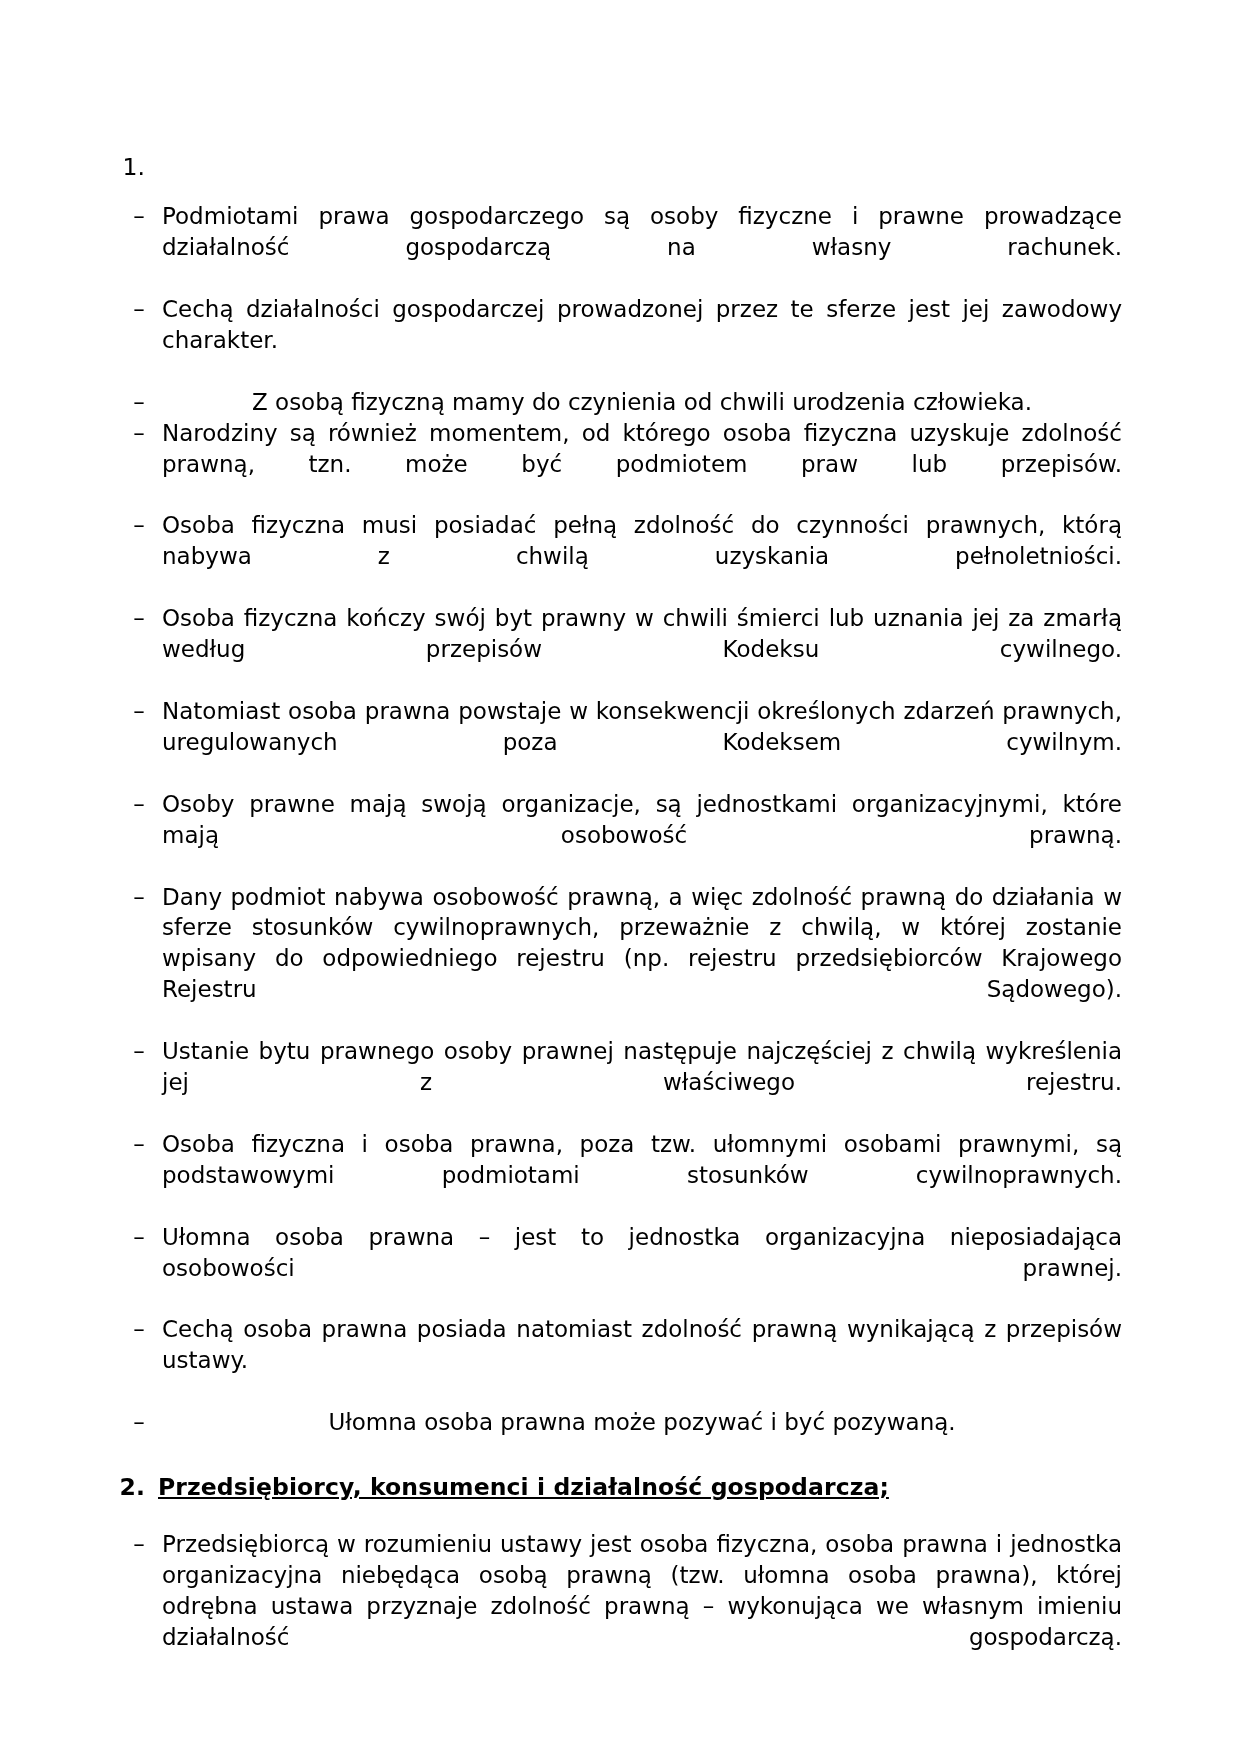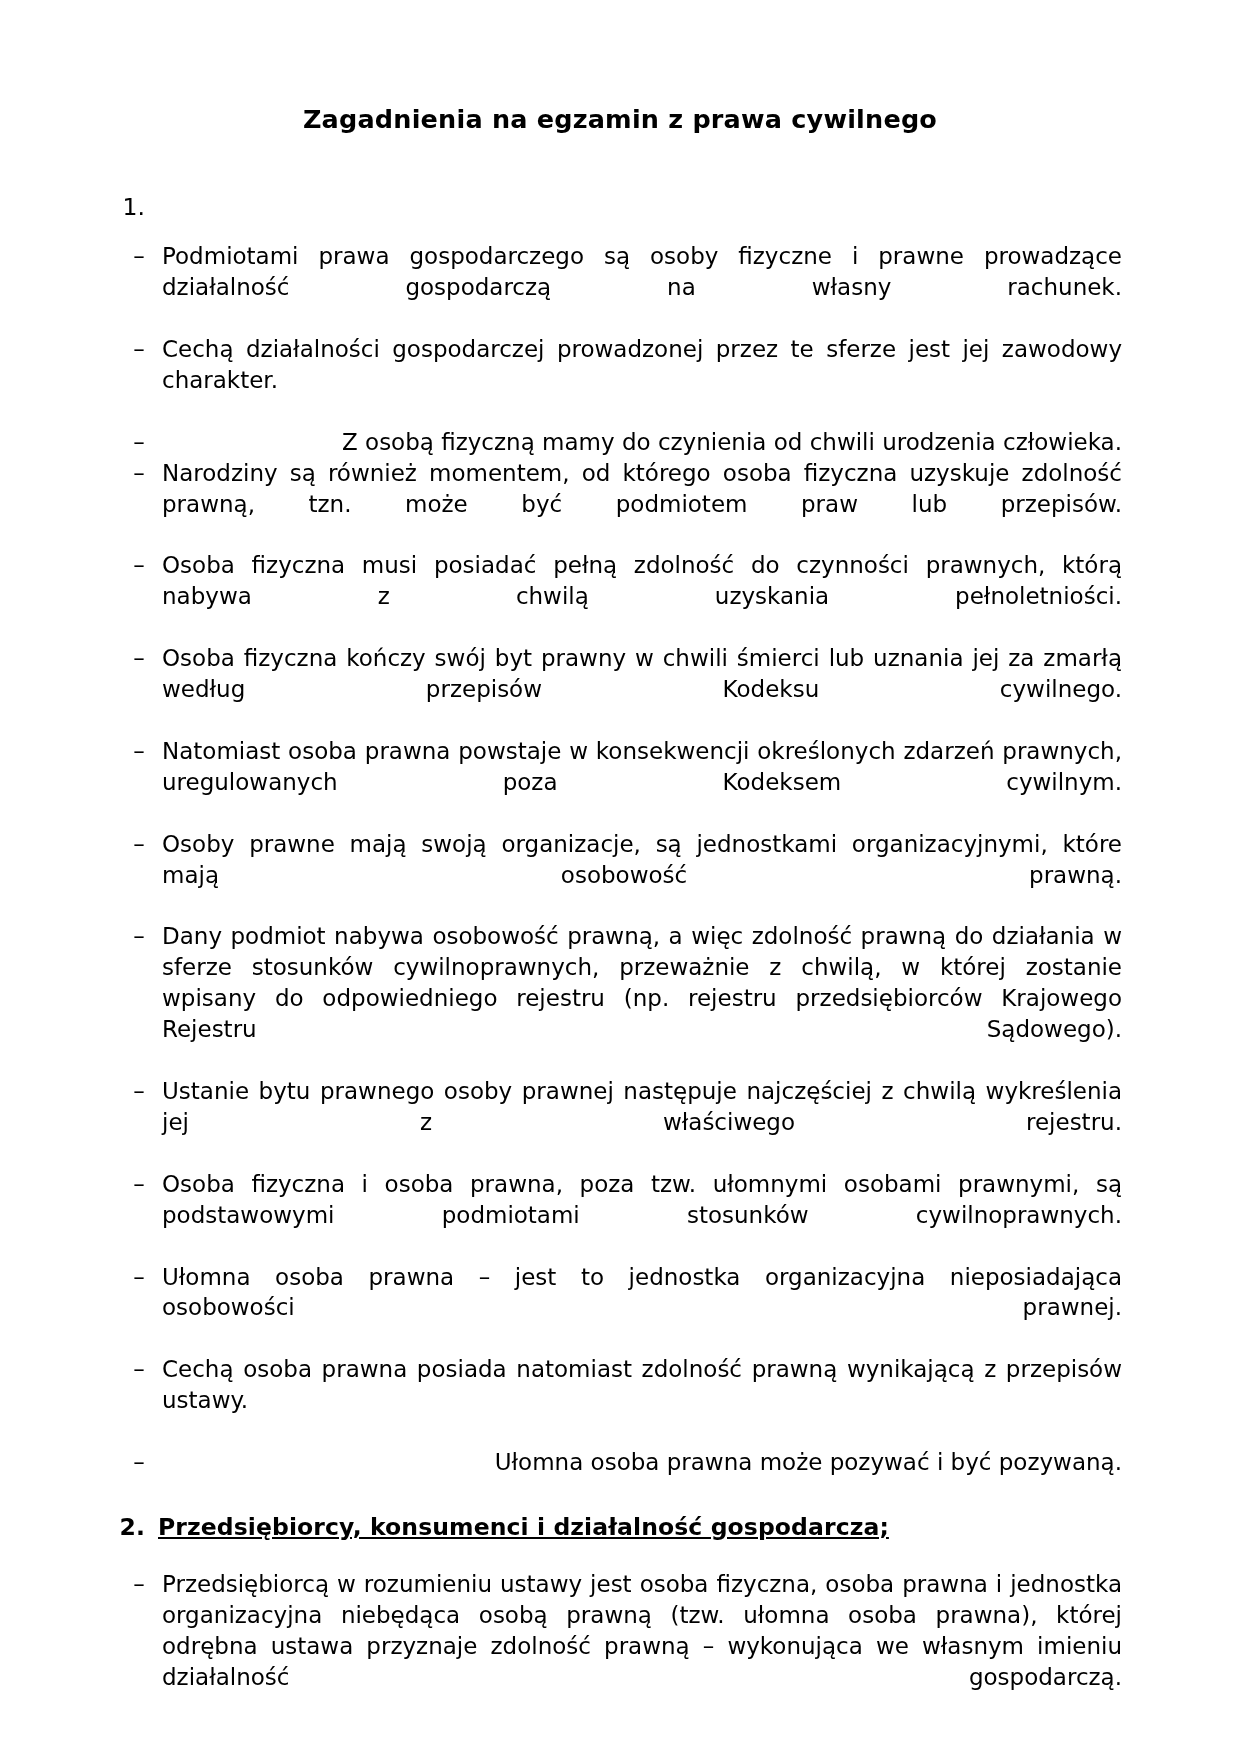--- a/index.html
+++ b/index.html
@@ -97,36 +97,35 @@
     text-align: justify;
     text-justify: inter-word;
     hyphens: none;
   }
   
   .bullets li .btext::after {
     content: "";
     display: inline-block;
     width: 100%;
   }
-  .bullets li.nojust .btext { text-align: right; }
+  .bullets li.nojust .btext { text-align: center; }
   .bullets li.nojust .btext::after { content: none; }
 
   
   .gap-title   { height: 56px; }
   .gap-h1-list { height: 18px; }
   .gap-list-h2 { height: 34px; }
   .gap-h2-list { height: 26px; }
 </style>
 </head>
 <body>
 
 <div class="page">
   <div class="content">
 
-    <h1 class="doc-title">Zagadnienia na egzamin z prawa cywilnego</h1>
 
     <div class="gap-title"></div>
 
     <div class="section">
       <div class="sec-heading heading1">
         <span class="num">1.</span>
       </div>
 
       <div class="gap-h1-list"></div>
 

